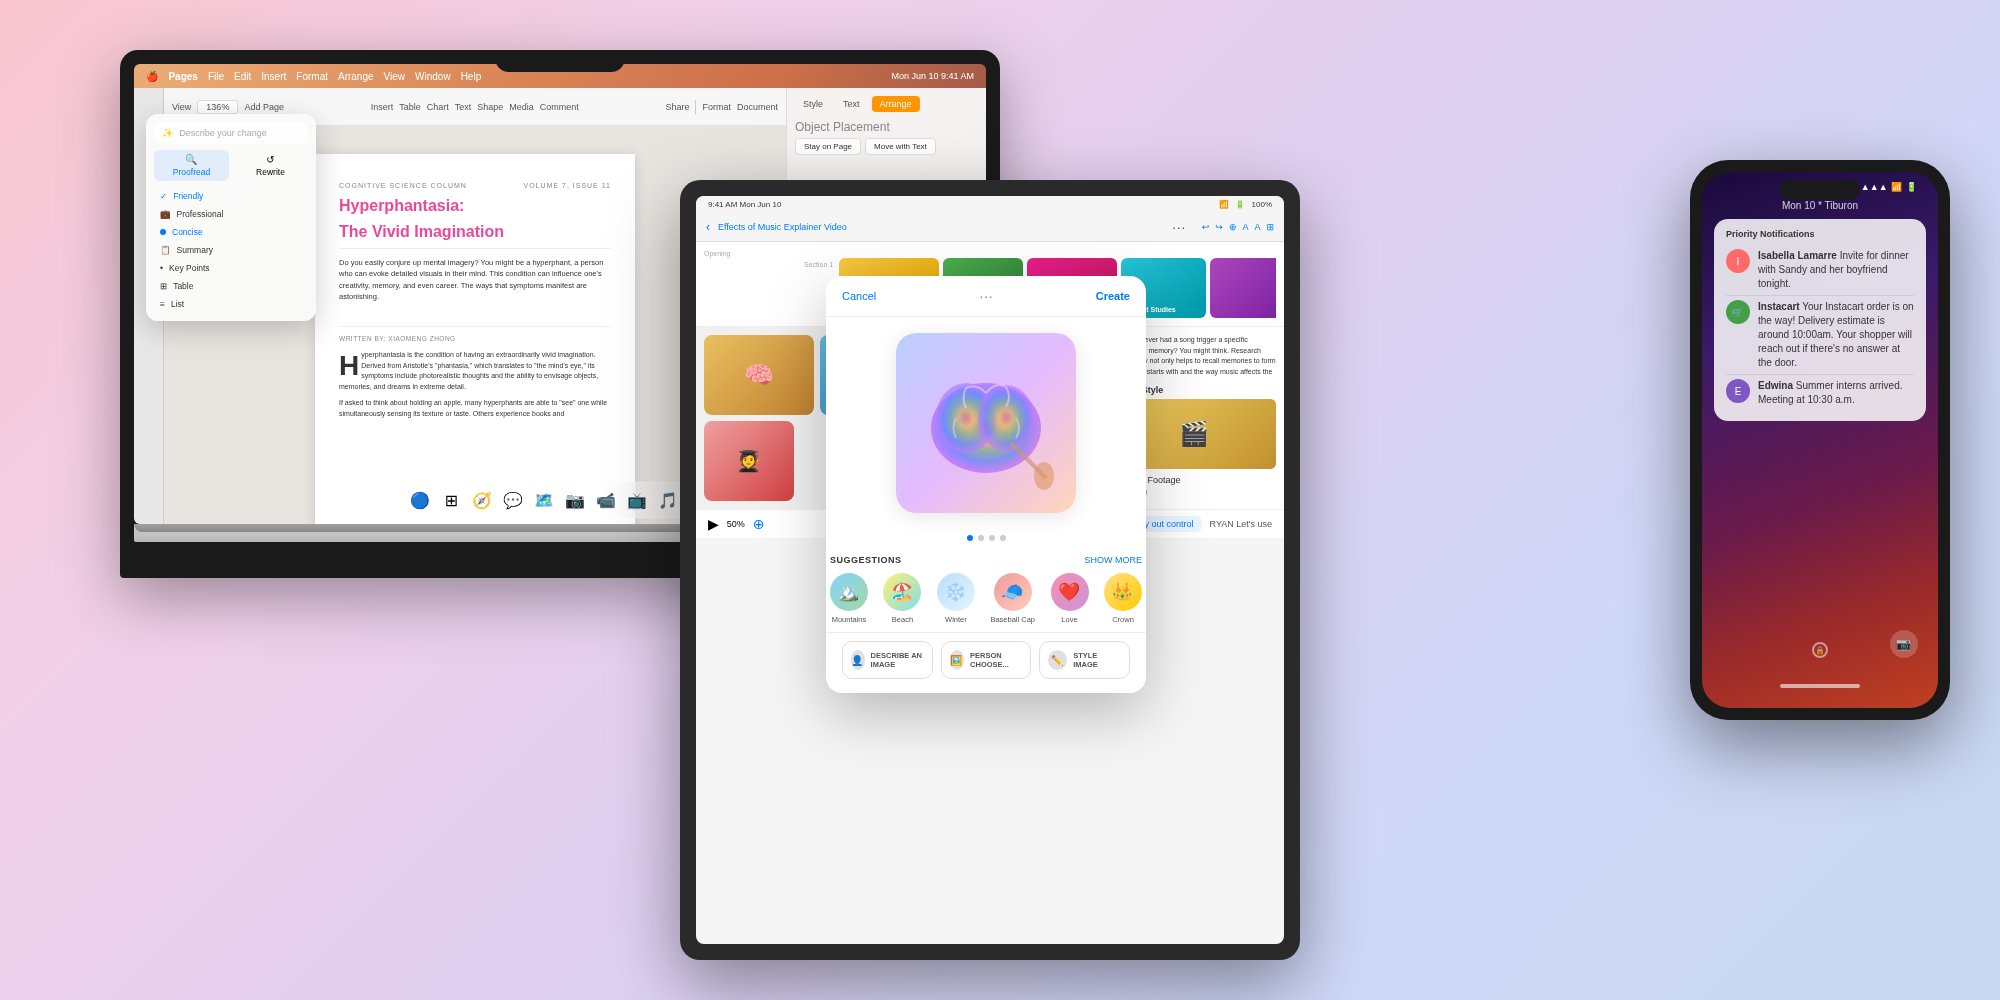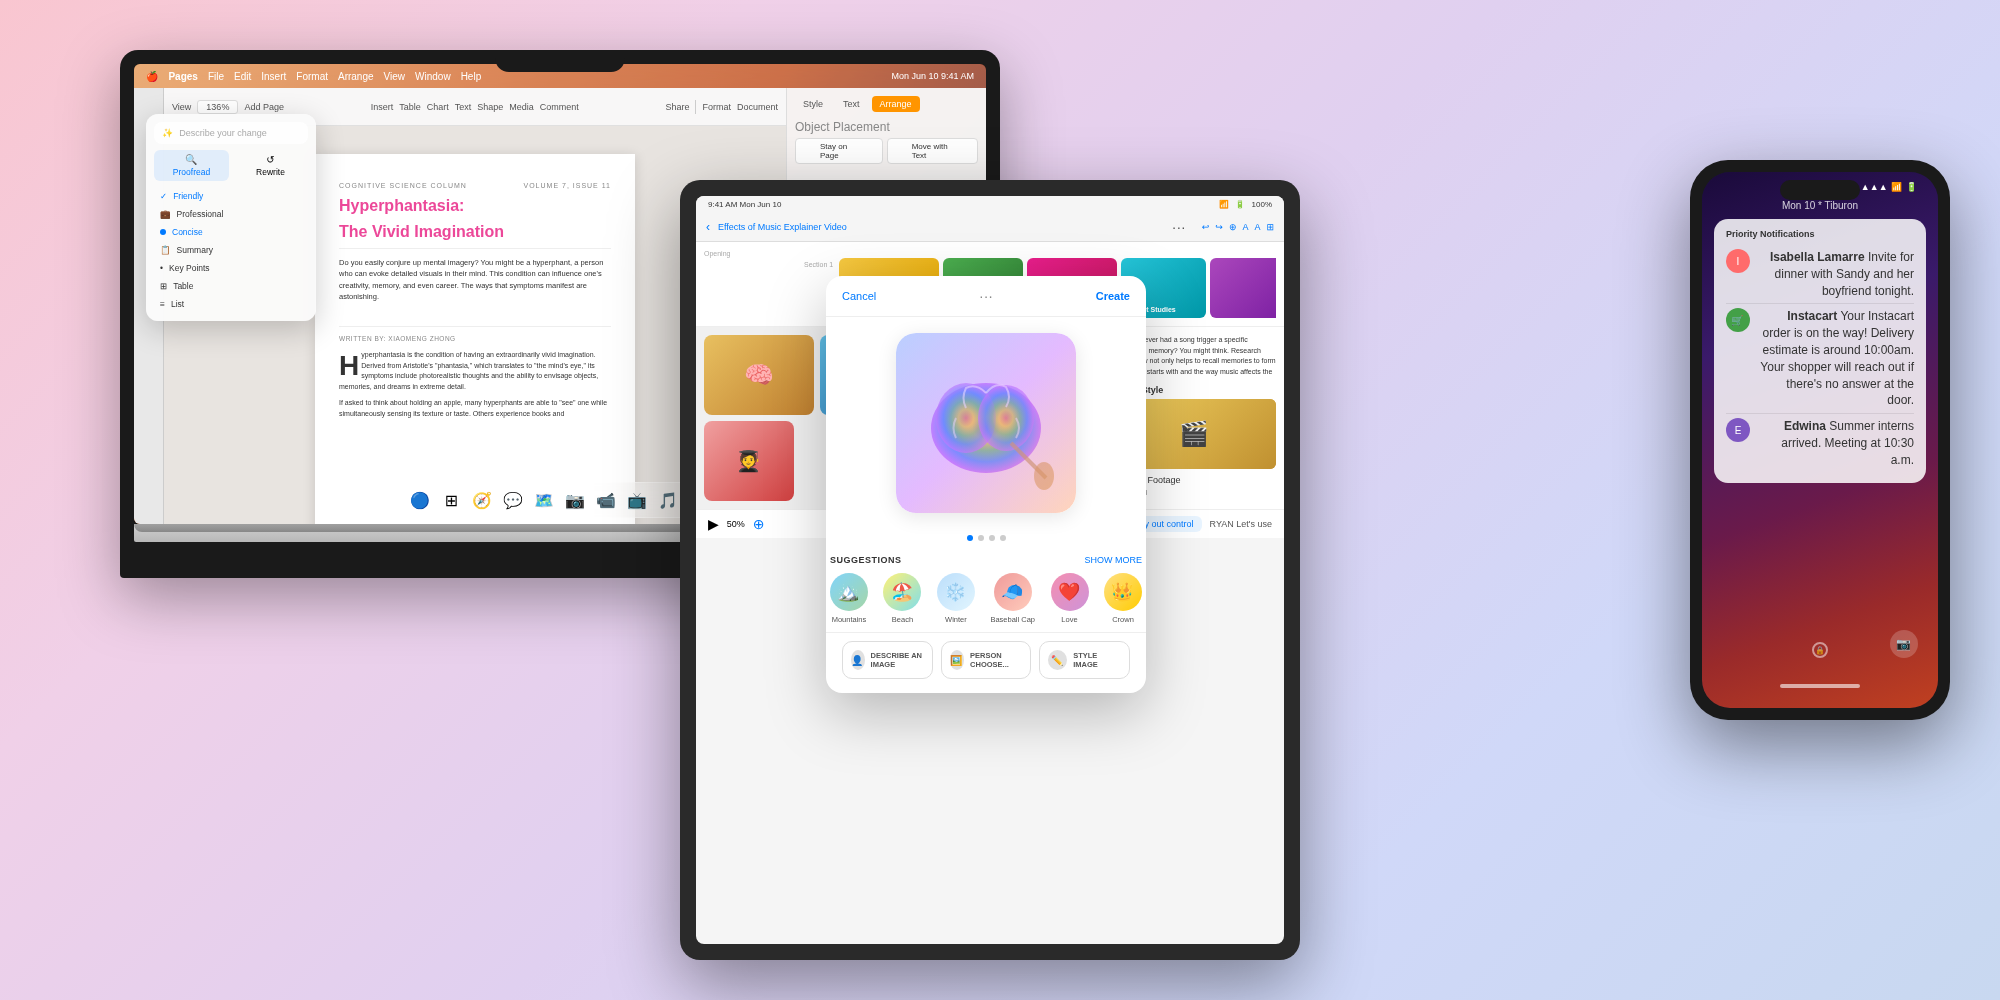--- a/index.html
+++ b/index.html
@@ -166,21 +166,21 @@
       color: #888;
       margin-bottom: 4px;
     }
     .inspector-row {
       display: flex;
       gap: 4px;
       margin-bottom: 4px;
     }
     .inspector-btn {
       font-size: 8px;
-      padding: 3px 24px;
+      padding: 3px 8px;
       border: 1px solid #ddd;
       border-radius: 4px;
       background: white;
       color: #333;
     }
 
     
     .ai-popup {
       position: absolute;
       left: 12px;
@@ -562,25 +562,24 @@
       height: 24px;
       border-radius: 50%;
       flex-shrink: 0;
       display: flex;
       align-items: center;
       justify-content: center;
       font-size: 10px;
       color: white;
     }
     .notif-text {
-      font-size: 12px;
+      font-size: 10px;
       color: #333;
       line-height: 1.4;
       flex: 1;
-      text-align: right;
     }
     .notif-name { font-weight: 600; }
     .priority-header {
       font-size: 9px;
       font-weight: 700;
       color: #333;
       margin-bottom: 6px;
     }
 
     

